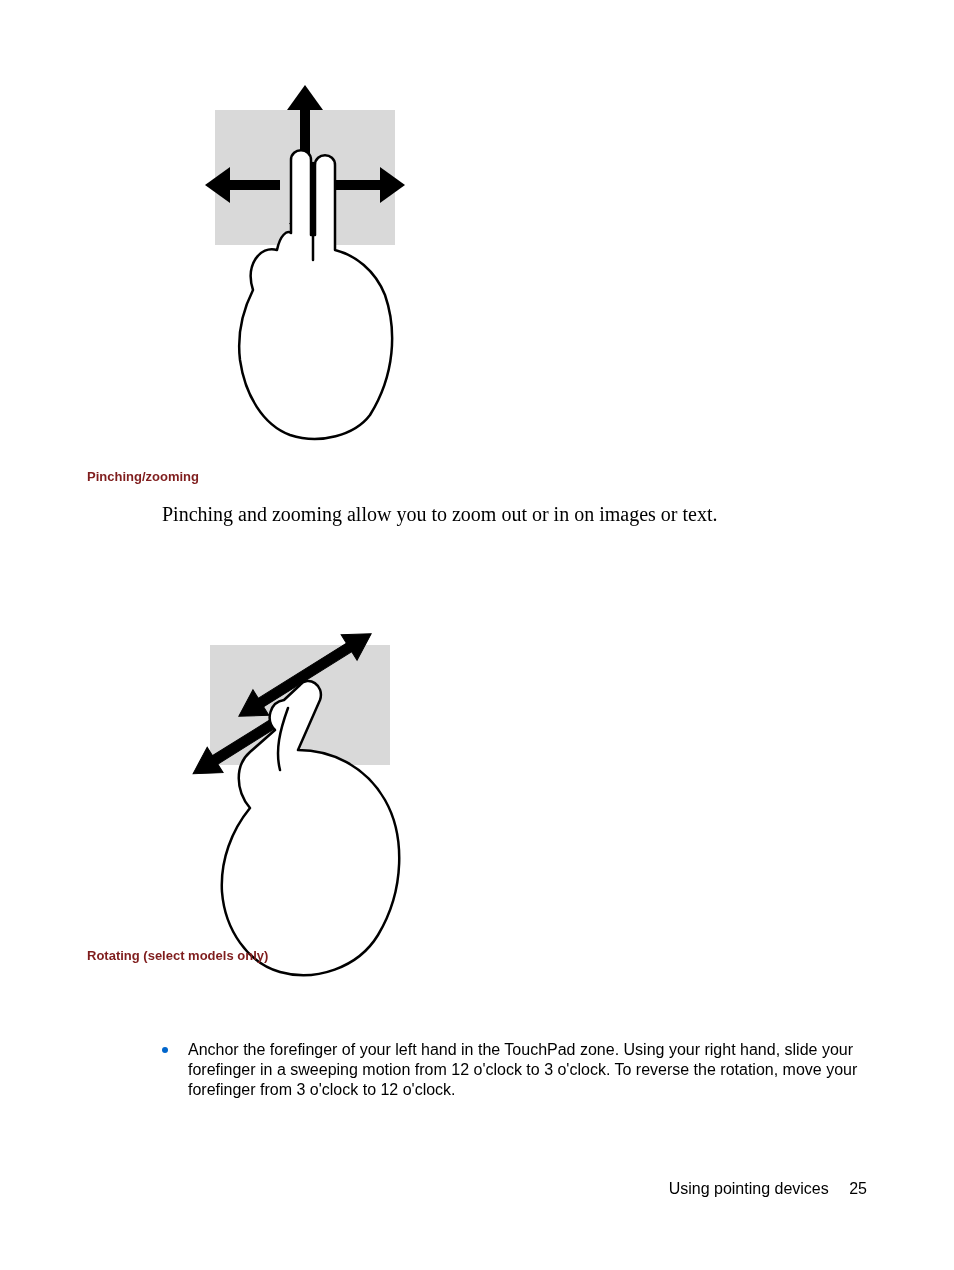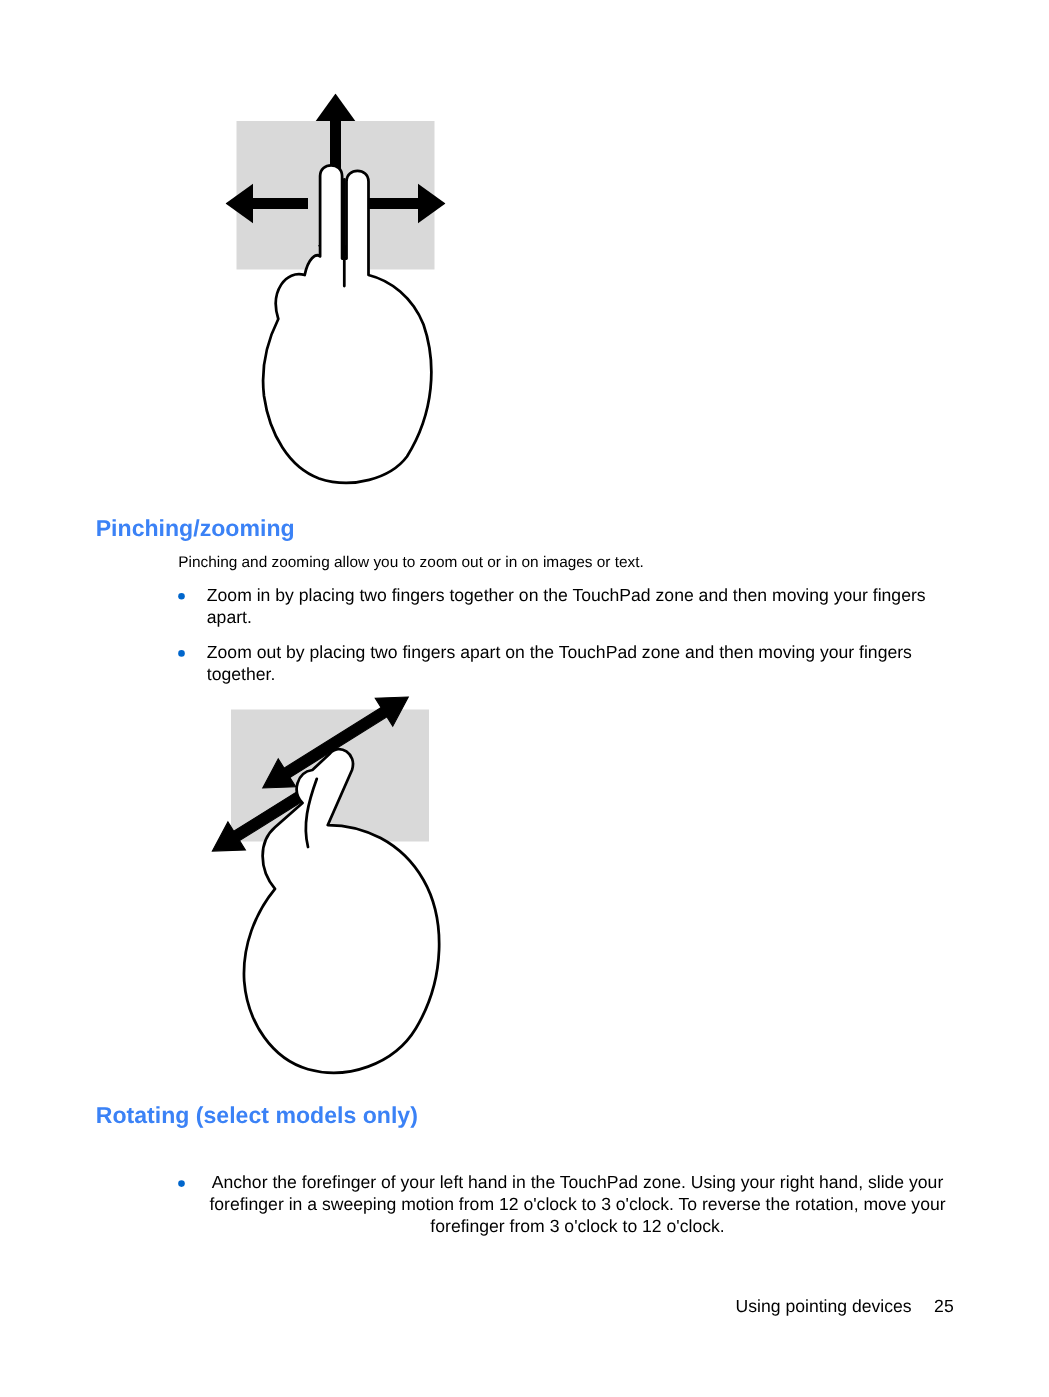--- a/index.html
+++ b/index.html
@@ -26,30 +26,31 @@
   }
   .figure-pinch {
     position: absolute;
     left: 180px;
     top: 630px;
     width: 250px;
     height: 350px;
   }
   .heading-blue {
     position: absolute;
-    color: #3b82f6;
+    color: #7f1d1d;
     font-weight: bold;
-    font-size: 21px;
+    font-size: 13px;
   }
   .h-pinch { left: 87px; top: 469px; }
-  .h-rotate { left: 87px; top: 1003px; text-align: center; }
+  .h-rotate { left: 87px; top: 948px; text-align: center; }
   .body-text {
     position: absolute;
-    font-size: 14px;
+    font-size: 20px;
     line-height: 1.25;
+    font-family: Liberation Serif, serif;
   }
   .p-pinch-intro { left: 162px; top: 502px; width: 700px; }
   .p-rotate-intro { left: 162px; top: 1036px; width: 700px; }
   ul.blue-bullets {
     list-style: none;
     margin: 0;
     padding: 0;
   }
   ul.blue-bullets li {
     position: relative;
@@ -62,21 +63,21 @@
     content: "";
     position: absolute;
     left: 0;
     top: 7px;
     width: 6px;
     height: 6px;
     background: #0066cc;
     border-radius: 50%;
   }
   .ul-pinch { position: absolute; left: 162px; top: 532px; width: 700px; }
-  .ul-rotate { position: absolute; left: 162px; top: 1066px; width: 700px; text-align: center; }
+  .ul-rotate { position: absolute; left: 162px; top: 1040px; width: 700px; }
   .footer {
     position: absolute;
     right: 87px;
     bottom: 72px;
     font-size: 16px;
   }
   .footer .pagenum { margin-left: 16px; }
 </style>
 </head>
 <body>
@@ -122,24 +123,20 @@
 
         <line x1="108" y1="78" x2="108" y2="175"></line>
       </g>
     </svg>
   </div>
 
   <div class="heading-blue h-pinch">Pinching/zooming</div>
 
   <div class="body-text p-pinch-intro">Pinching and zooming allow you to zoom out or in on images or text.</div>
 
-  <ul class="blue-bullets ul-pinch">
-    <li>Zoom in by placing two fingers together on the TouchPad zone and then moving your fingers apart.</li>
-    <li>Zoom out by placing two fingers apart on the TouchPad zone and then moving your fingers together.</li>
-  </ul>
 
   <div class="figure-pinch">
     <svg viewBox="0 0 250 350" width="250" height="350">
 
       <rect x="30" y="15" width="180" height="120" fill="#d9d9d9"></rect>
 
       <g fill="#000" stroke="#000" stroke-width="1">
 
         <g transform="translate(125,45) rotate(-32)">
           <rect x="-55" y="-5" width="110" height="10"></rect>

